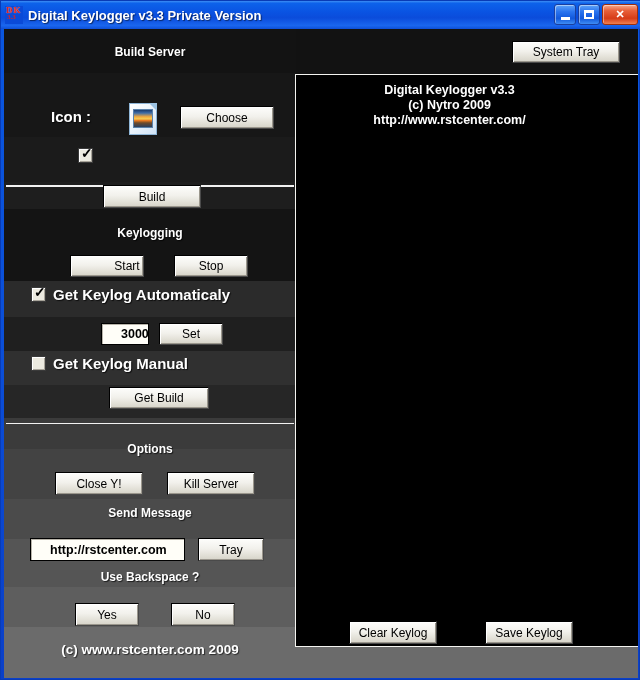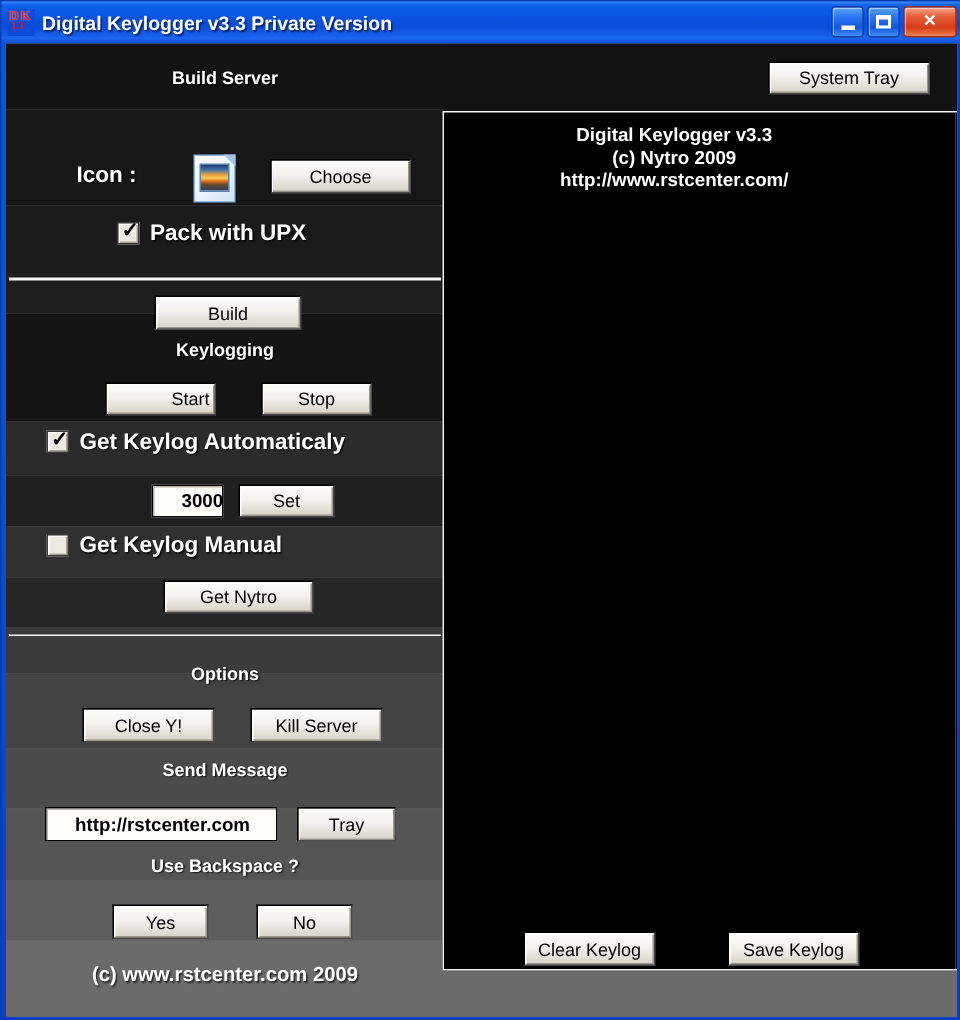--- a/index.html
+++ b/index.html
@@ -298,41 +298,40 @@
         <div class="page"></div>
         <div class="photo"></div>
         <div class="fold"></div>
       </div>
 
       <div class="btn" style="left:176px;top:77px;width:94px;height:23px;">Choose</div>
 
       <div class="cbx" style="left:74px;top:119px;">
         <span class="tick">✓</span>
       </div>
-      <div class="field-label" style="left:96px;top:118px;">Pack with UPX</div>
-
-      <div class="btn" style="left:99px;top:168px;width:98px;height:23px;">Build</div>
+
+      <div class="btn" style="left:99px;top:156px;width:98px;height:23px;">Build</div>
 
       <div class="sec-title" style="top:197px;">Keylogging</div>
 
       <div class="btn" style="left:66px;top:226px;width:74px;height:22px;padding-left:40px;">Start</div>
       <div class="btn" style="left:170px;top:226px;width:74px;height:22px;">Stop</div>
 
       <div class="cbx" style="left:27px;top:258px;">
         <span class="tick">✓</span>
       </div>
       <div class="field-label" style="left:49px;top:257px;">Get Keylog Automaticaly</div>
 
       <div class="tinput" style="left:97px;top:294px;width:48px;height:22px;">3000</div>
       <div class="btn" style="left:155px;top:294px;width:64px;height:22px;">Set</div>
 
       <div class="cbx" style="left:27px;top:327px;"></div>
       <div class="field-label" style="left:49px;top:326px;">Get Keylog Manual</div>
 
-      <div class="btn" style="left:105px;top:358px;width:100px;height:22px;">Get Nytro</div>
+      <div class="btn" style="left:105px;top:358px;width:100px;height:22px;">Get Build</div>
 
       <div class="sec-title" style="top:413px;">Options</div>
 
       <div class="btn" style="left:163px;top:443px;width:88px;height:23px;">Kill Server</div>
       <div class="btn" style="left:51px;top:443px;width:88px;height:23px;">Close Y!</div>
 
       <div class="sec-title" style="top:477px;">Send Message</div>
 
       <div class="tinput" style="left:26px;top:509px;width:155px;height:23px;">http://rstcenter.com</div>
       <div class="btn" style="left:194px;top:509px;width:66px;height:23px;">Tray</div>

